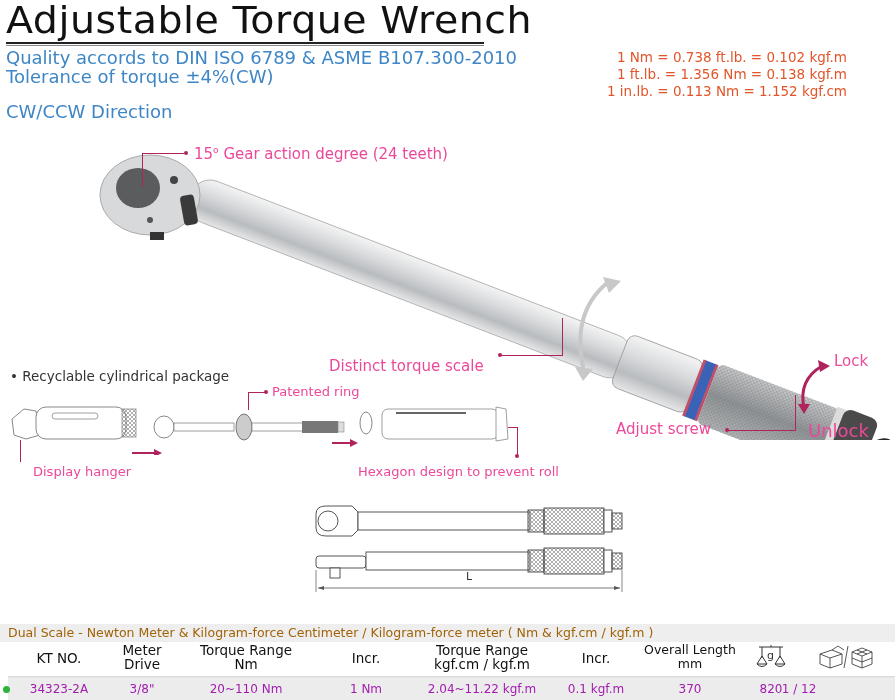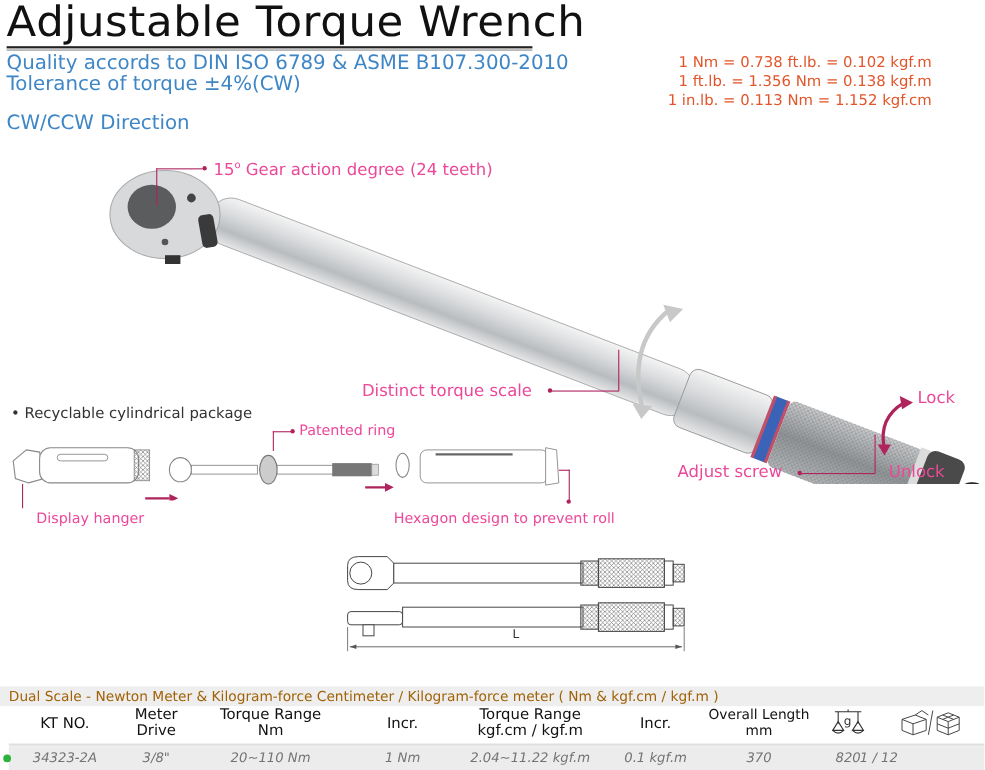--- a/index.html
+++ b/index.html
@@ -11,21 +11,21 @@
   .spec { left:6px; font-family:"DejaVu Sans", sans-serif; font-size:18px; color:#3e86c6; white-space:nowrap; }
   .conv { right:48px; font-family:"DejaVu Sans", sans-serif; font-size:13.5px; color:#e2552a; white-space:nowrap; text-align:left; }
   .label { font-family:"DejaVu Sans", sans-serif; color:#ec4899; white-space:nowrap; }
   .callout-line { position:absolute; background:#b0245e; }
   .dot { position:absolute; width:4px; height:4px; border-radius:50%; background:#b0245e; }
   .table-band { left:0; top:624px; width:895px; height:18px; background:#eeeeee; }
   .band-text { left:8px; top:625px; font-family:"DejaVu Sans", sans-serif; font-size:12.5px; color:#a16207; white-space:nowrap; }
   .th { font-family:"DejaVu Sans", sans-serif; font-size:13.5px; color:#111; text-align:center; line-height:14px; white-space:nowrap; }
   .hdr-rule { left:8px; top:676px; width:887px; height:3px; background:linear-gradient(#d8d8d8,#f2f2f2); }
   .row-band { left:8px; top:679px; width:887px; height:21px; background:#ececec; }
-  .td { top:682px; font-family:"DejaVu Sans", sans-serif; font-size:12px; color:#737373; text-align:center; white-space:nowrap;font-style:italic; }
+  .td { top:682px; font-family:"DejaVu Sans", sans-serif; font-size:12px; color:#a21caf; text-align:center; white-space:nowrap; }
   .status-dot { left:3px; top:686px; width:7px; height:7px; border-radius:50%; background:#2db23d; }
 </style>
 </head>
 <body>
 
 <div class="abs title">Adjustable Torque Wrench</div>
 <div class="abs title-rule"></div>
 <div class="abs title-rule2"></div>
 
 <div class="abs spec" style="top:47px;">Quality accords to DIN ISO 6789 &amp; ASME B107.300-2010</div>
@@ -87,32 +87,32 @@
   <polygon points="6,44 18,44 12,54" fill="#b0245e"></polygon>
 </svg>
 
 <div class="callout-line" style="left:142px; top:153px; width:1px; height:34px;"></div>
 <div class="callout-line" style="left:142px; top:153px; width:42px; height:1px;"></div>
 <div class="dot" style="left:184px; top:151px;"></div>
 <div class="abs label" style="left:194px; top:145px; font-size:15px;">
   <span>15</span><sup style="font-size:9px;">o</sup><span> Gear action degree (24 teeth)</span>
 </div>
 
-<div class="abs label" style="left:329px; top:346px; font-size:15px;">Distinct torque scale</div>
+<div class="abs label" style="left:329px; top:357px; font-size:15px;">Distinct torque scale</div>
 <div class="dot" style="left:498px; top:353px;"></div>
 <div class="callout-line" style="left:500px; top:355px; width:62px; height:1px;"></div>
 <div class="callout-line" style="left:562px; top:318px; width:1px; height:38px;"></div>
 
 <div class="abs label" style="left:616px; top:420px; font-size:15px;">Adjust screw</div>
 <div class="dot" style="left:725px; top:428px;"></div>
 <div class="callout-line" style="left:727px; top:430px; width:68px; height:1px;"></div>
 <div class="callout-line" style="left:795px; top:395px; width:1px; height:36px;"></div>
 
 <div class="abs label" style="left:834px; top:352px; font-size:15px;">Lock</div>
-<div class="abs label" style="left:808px; top:420px; font-size:15px;">Unlock</div>
+<div class="abs label" style="left:808px; top:420px; font-size:18px;">Unlock</div>
 
 <div class="abs label" style="left:10px; top:368px; font-size:13.5px; color:#333;">• Recyclable cylindrical package</div>
 
 <svg class="abs" style="left:6px; top:395px;" width="560" height="60">
 
   <path d="M6 24 L18 14 L30 16 L34 40 L20 44 L8 40 Z" fill="none" stroke="#888" stroke-width="1"></path>
   <rect x="30" y="12" width="90" height="32" rx="10" fill="#fff" stroke="#888" stroke-width="1"></rect>
   <rect x="46" y="18" width="46" height="6" rx="3" fill="none" stroke="#888" stroke-width="0.8"></rect>
   <rect x="116" y="14" width="14" height="28" fill="url(#knurl)" stroke="#888" stroke-width="0.8"></rect>
 

